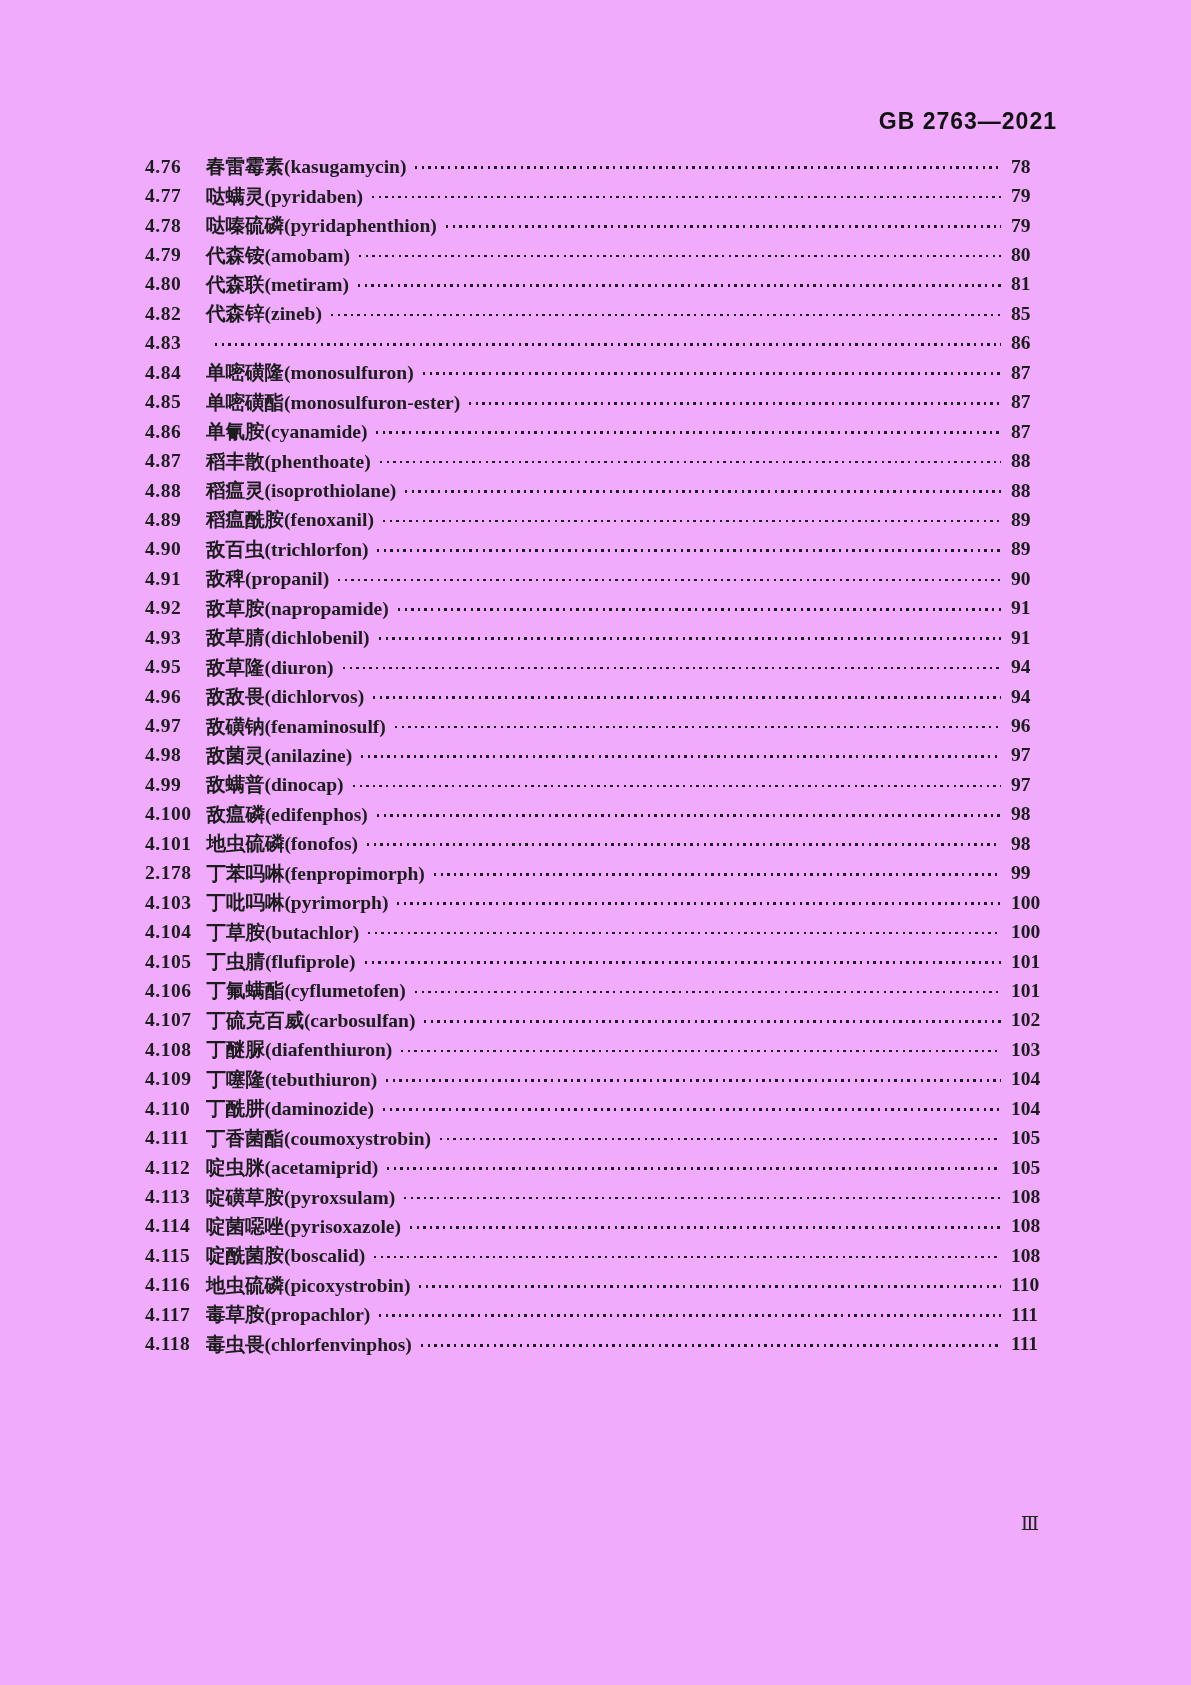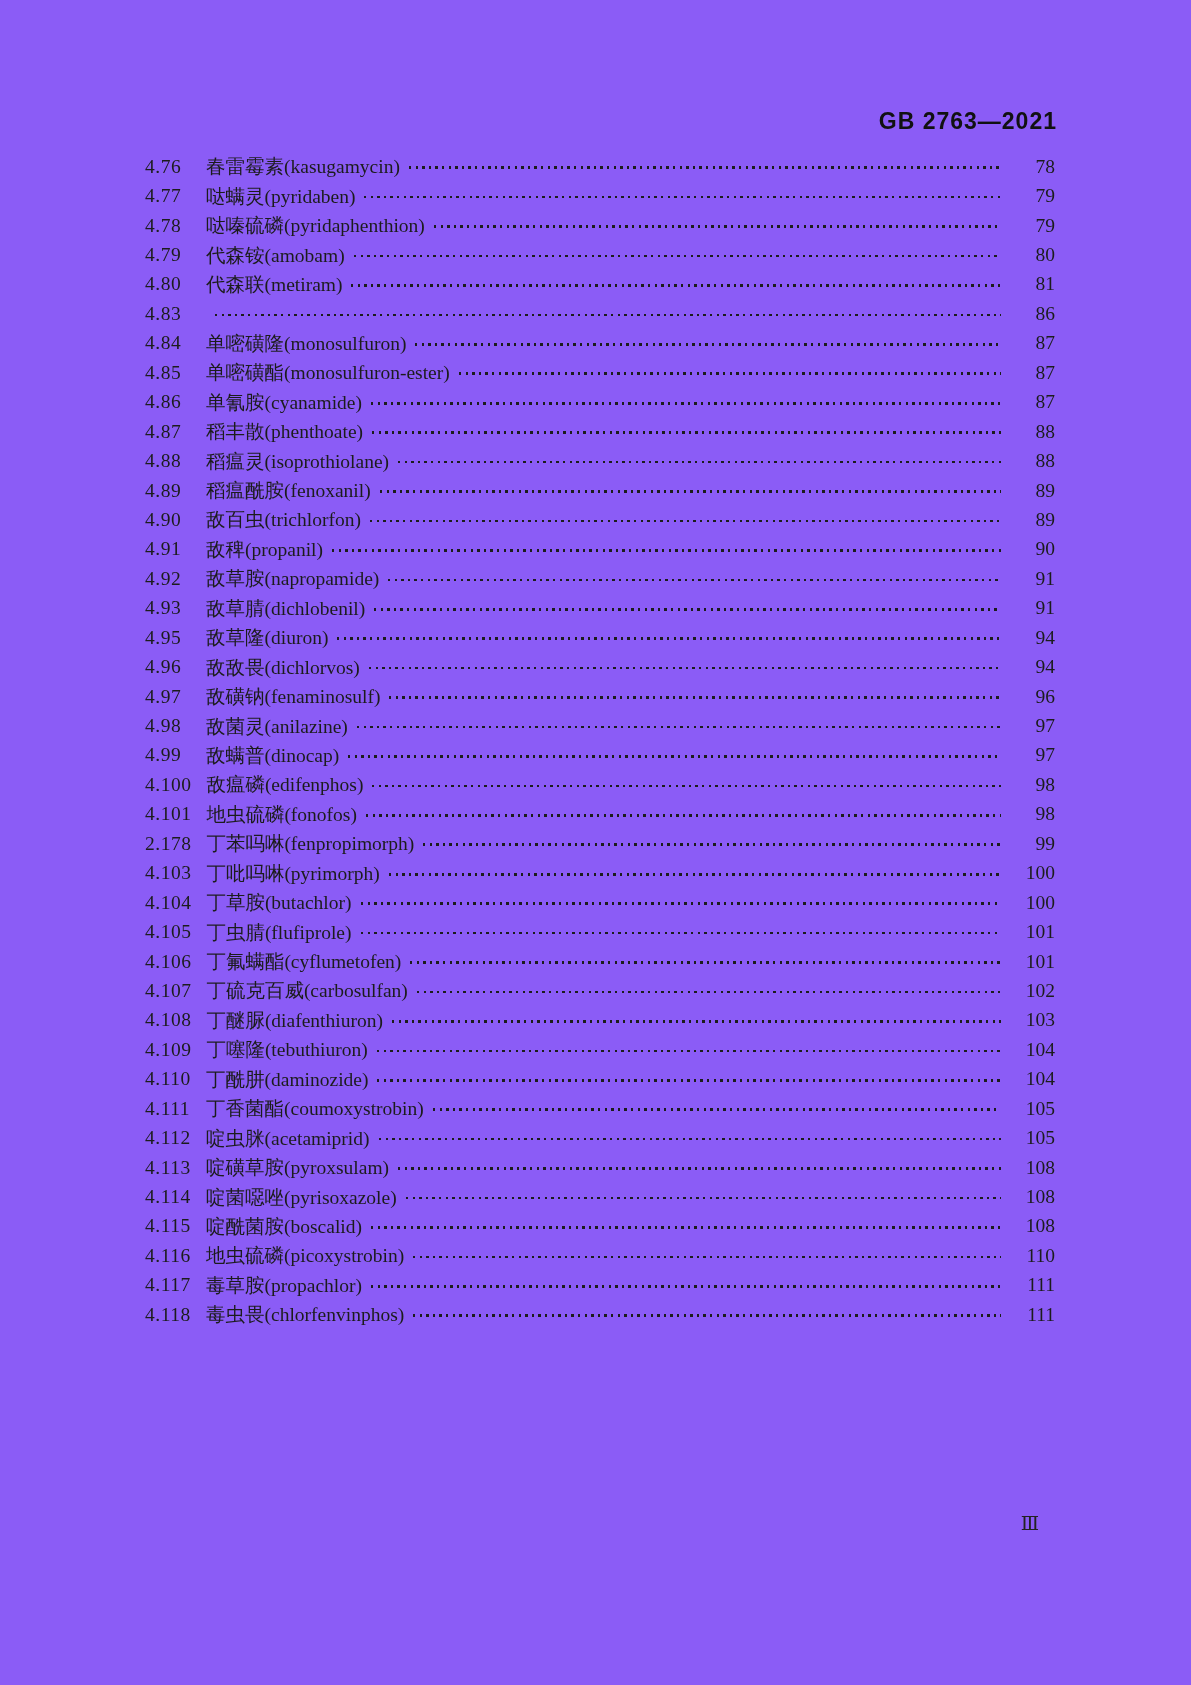--- a/index.html
+++ b/index.html
@@ -5,40 +5,41 @@
   html, body {
     margin: 0;
     padding: 0;
     background: #e8e8e8;
   }
   .page {
     position: relative;
     width: 1191px;
     height: 1685px;
     margin: 0 auto;
-    background: #8b5cf6;
+    background: #f0abfc;
     font-family: "Liberation Serif", "DejaVu Serif", serif;
     color: #1c1c1c;
     overflow: hidden;
   }
   .doc-code {
     position: absolute;
     top: 108px;
     right: 134px;
     font-size: 23px;
     font-weight: bold;
     letter-spacing: 1px;
     font-family: "Liberation Sans", "DejaVu Sans", sans-serif;
     color: #111;
   }
   .toc {
     position: absolute;
     top: 152px;
     left: 145px;
     right: 136px;
+    font-weight: bold;
   }
   .row {
     display: flex;
     align-items: center;
     height: 29.45px;
     font-size: 19.5px;
     white-space: nowrap;
   }
   .num {
     min-width: 46px;
@@ -56,21 +57,21 @@
     position: relative;
     top: 1px;
     background-image: repeating-linear-gradient(
       to right,
       #1c1c1c 0px, #1c1c1c 2.4px,
       transparent 2.4px, transparent 6.6px
     );
   }
   .pageno {
     min-width: 44px;
-    text-align: right;
+    text-align: left;
   }
   .footer-pageno {
     position: absolute;
     top: 1512px;
     right: 152px;
     font-size: 19px;
     color: #222;
   }
 </style>
 </head>
@@ -105,20 +106,26 @@
         <span class="leader"></span>
         <span class="pageno">80</span>
       </div>
       <div class="row">
         <span class="num">4.80</span>
         <span class="title">代森联(metiram)</span>
         <span class="leader"></span>
         <span class="pageno">81</span>
       </div>
       <div class="row">
+        <span class="num">4.82</span>
+        <span class="title">代森锌(zineb)</span>
+        <span class="leader"></span>
+        <span class="pageno">85</span>
+      </div>
+      <div class="row">
         <span class="num">4.83</span>
         <span class="leader"></span>
         <span class="pageno">86</span>
       </div>
       <div class="row">
         <span class="num">4.84</span>
         <span class="title">单嘧磺隆(monosulfuron)</span>
         <span class="leader"></span>
         <span class="pageno">87</span>
       </div>

